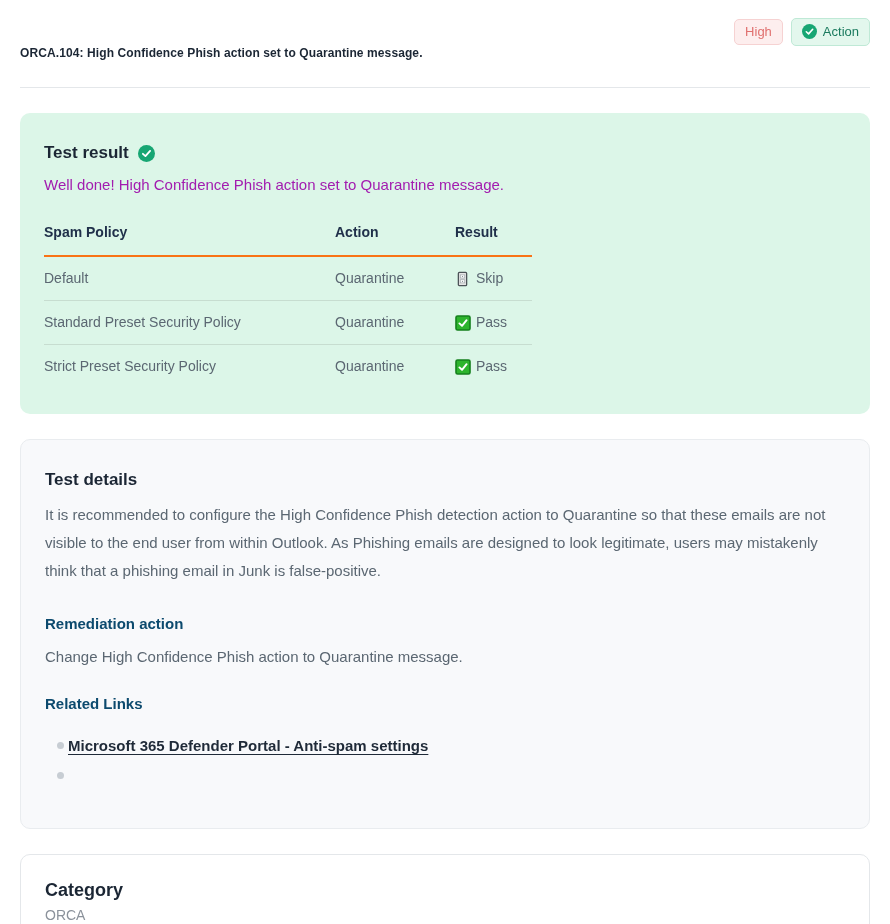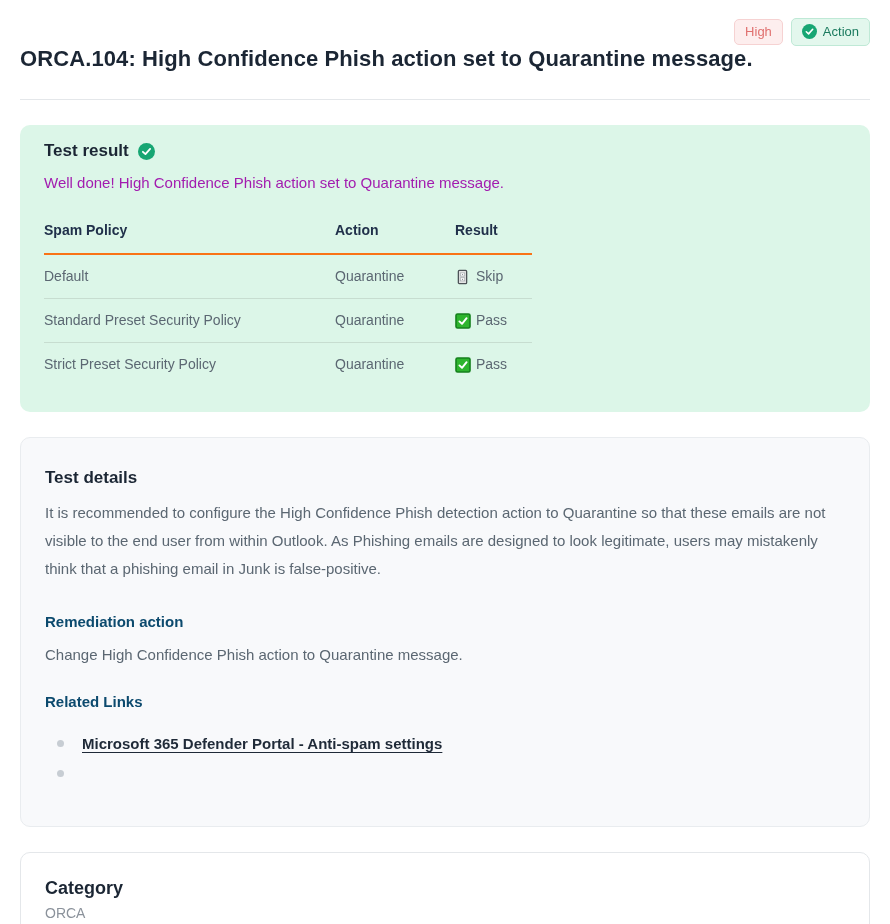--- a/index.html
+++ b/index.html
@@ -39,33 +39,33 @@
   }
   .badge-passed {
     color: #1a7a5e;
     background: #e3f7ed;
     border: 1px solid #bfe9d6;
   }
   .icon-16 { width: 15px; height: 15px; display: inline-block; vertical-align: -2px; }
   .icon-17 { width: 17px; height: 17px; display: inline-block; }
 
   .page-title {
-    font-size: 22px;
+    font-size: 12px;
     font-weight: 700;
     color: #1b2634;
     margin-top: 2px;
     letter-spacing: 0.1px;
   }
   .top-divider { border-top: 1px solid #e4e7ea; margin-top: 27px; }
 
   
   .card { border-radius: 10px; margin-top: 25px; }
   .card-result {
     background: #dcf6e8;
-    padding: 16px 24px 26px;
+    padding: 30px 24px 26px;
   }
   .card-details {
     background: #f8f9fb;
     border: 1px solid #e9ecef;
     padding: 30px 24px 40px;
   }
   .card-category {
     background: #ffffff;
     border: 1px solid #e4e7ea;
     padding: 25px 24px 28px;
@@ -127,21 +127,21 @@
   }
   .remediation-text {
     margin-top: 16px;
     font-size: 15px;
     color: #5b6772;
   }
   ul.links-list { margin-top: 16px; list-style: none; }
   ul.links-list li {
     display: flex;
     align-items: baseline;
-    gap: 18px;
+    gap: 4px;
     padding: 9px 0 9px 12px;
   }
   .bullet-dot {
     width: 7px;
     height: 7px;
     border-radius: 50%;
     background: #c7cdd3;
     flex: 0 0 auto;
     align-self: center;
   }

